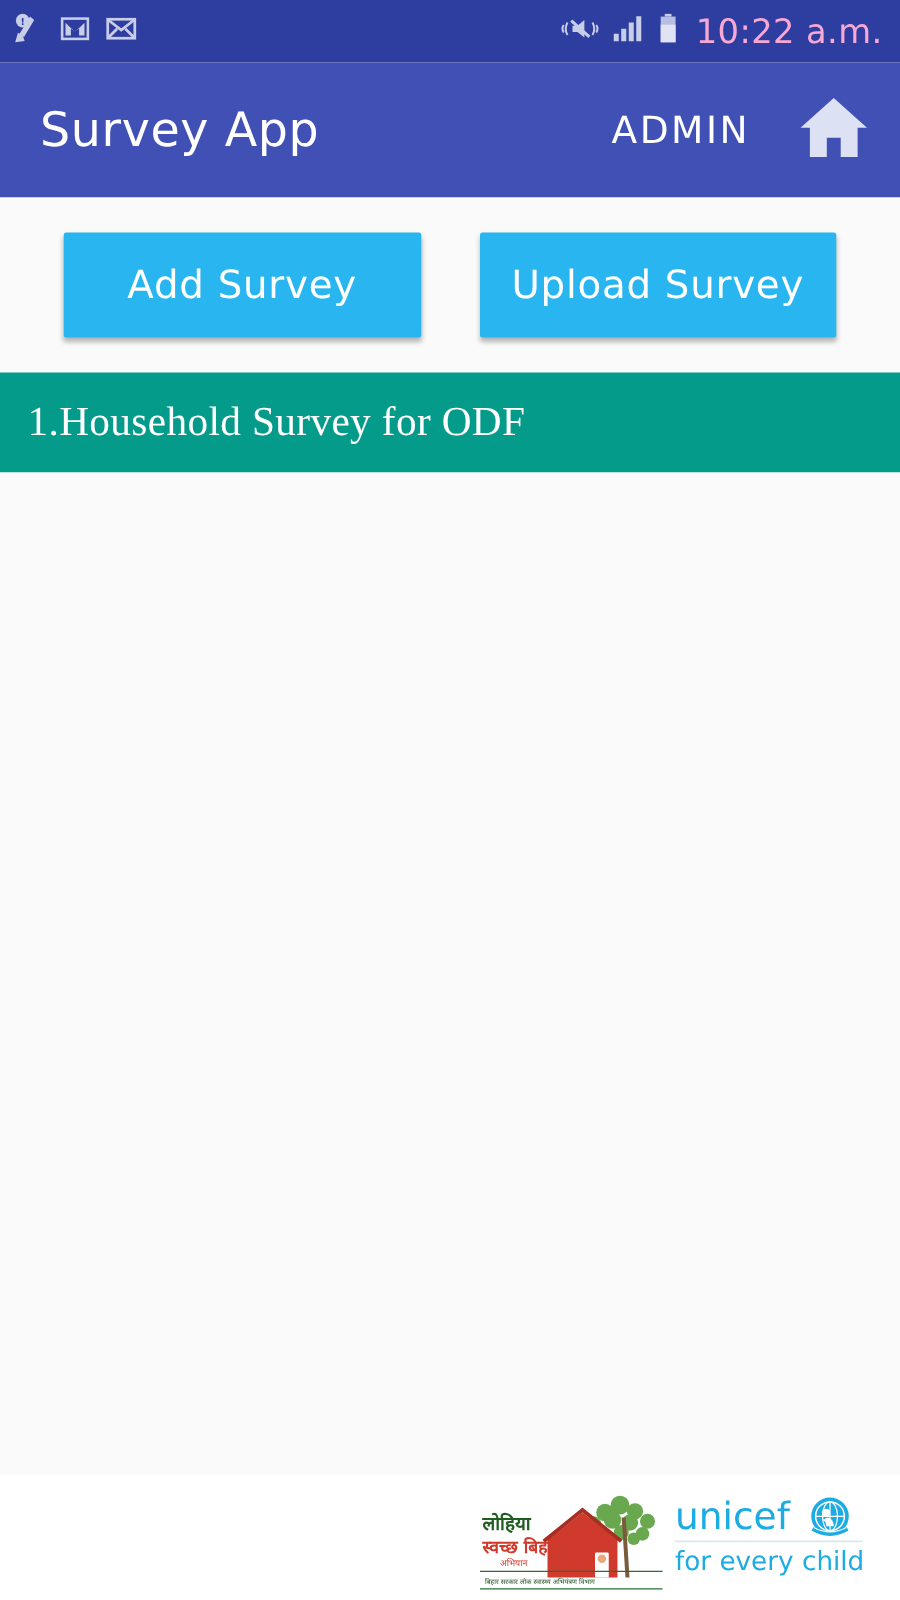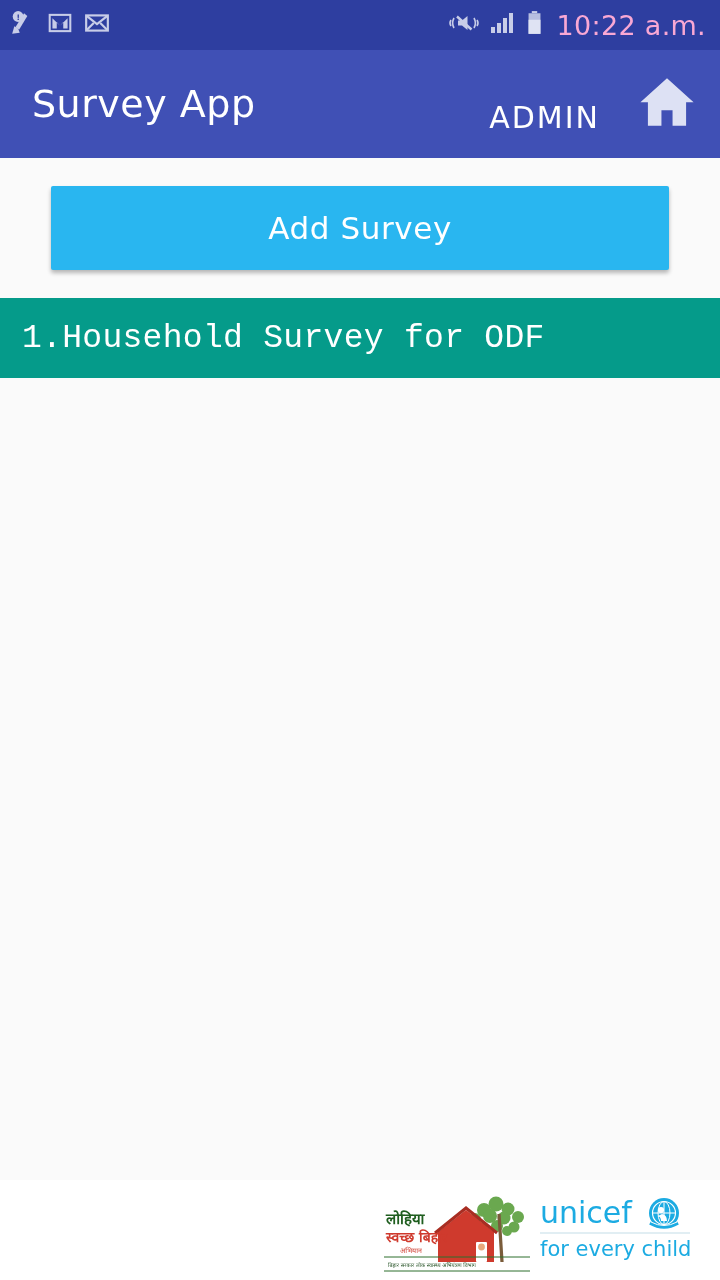--- a/index.html
+++ b/index.html
@@ -31,21 +31,21 @@
     height:108px; width:100%;
     background:#4050b5;
     display:flex; align-items:center; justify-content:space-between;
     padding:0 22px 0 32px;
   }
   #app-title{
     color:#ffffff; font-size:38px; font-weight:400;
     letter-spacing:.5px;
     font-family:"DejaVu Sans", sans-serif;
   }
-  .bar-right{ display:flex; align-items:flex-end; gap:36px; }
+  .bar-right{ display:flex; align-items:center; gap:36px; }
   #admin-label{
     color:#ffffff; font-size:30px; letter-spacing:2px;
     font-family:"DejaVu Sans", sans-serif;
   }
 
   
   #button-row{
     height:140px; width:100%;
     background:#fafafa;
     display:flex; align-items:center;
@@ -74,21 +74,21 @@
     height:80px;
     background:#059b8a;
     display:flex; align-items:center;
     padding-left:22px;
     cursor:pointer;
   }
   .survey-item-label{
     color:#ffffff;
     font-size:33px;
     letter-spacing:.3px;
-    font-family:Liberation Mono, monospace;
+    font-family:Liberation Serif, serif;
     text-align:center;
   }
 
   
   #content-area{
     width:100%;
     height:800px;
     background:#fafafa;
   }
 
@@ -177,20 +177,21 @@
     <span>
       <svg width="62" height="58" viewBox="0 0 24 24">
         <path d="M12 2.2 L23 12.1 L19.9 12.1 L19.9 21.8 L14.3 21.8 L14.3 15.4 L9.7 15.4 L9.7 21.8 L4.1 21.8 L4.1 12.1 L1 12.1 Z" fill="#dde1f4"></path>
       </svg>
     </span>
   </div>
 </div>
 
 <div id="button-row">
   <button class="action-btn">Add Survey</button>
+  <button class="action-btn">Upload Survey</button>
 </div>
 
 <div id="survey-list">
   <div class="survey-item">
     <span class="survey-item-label">1.Household Survey for ODF</span>
   </div>
 </div>
 
 <div id="content-area"></div>
 

